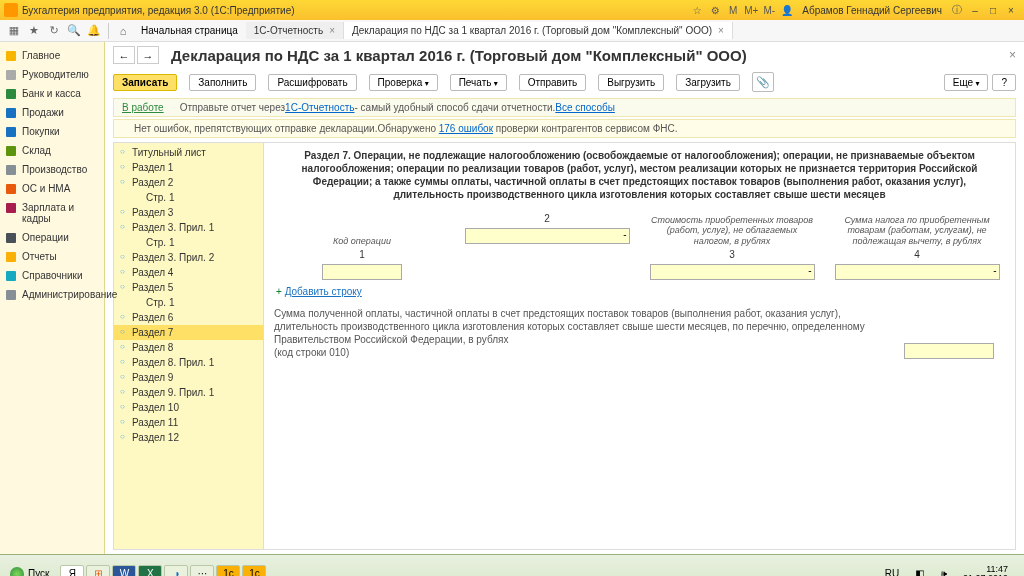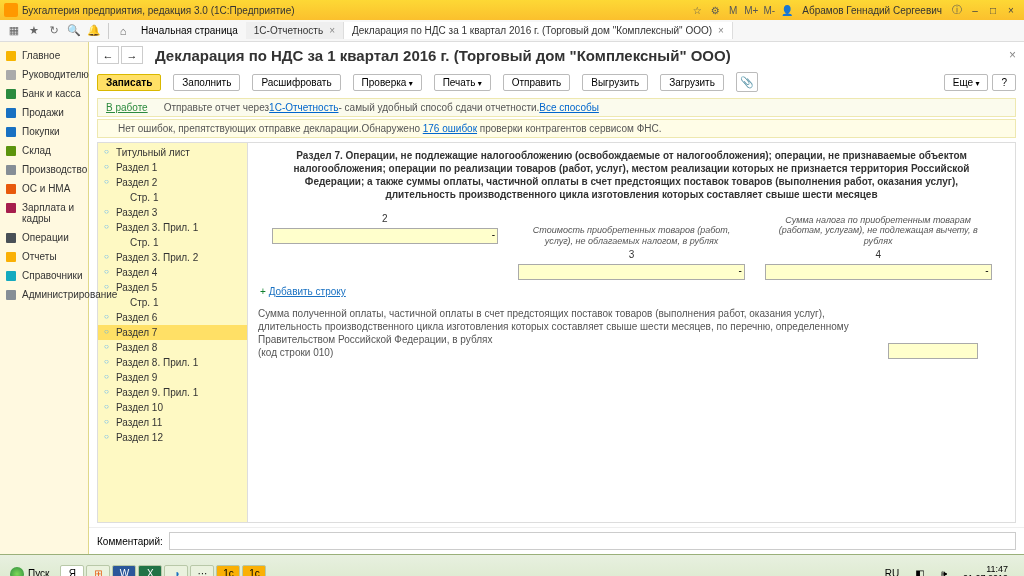--- a/index.html
+++ b/index.html
@@ -16,21 +16,21 @@
 
 .toptoolbar { height: 22px; background: #f7f7f7; border-bottom: 1px solid #ddd; display: flex; align-items: center; padding: 0 4px; }
 .toptoolbar .tt-btn { width: 20px; height: 18px; display: flex; align-items: center; justify-content: center; color: #666; cursor: pointer; }
 .toptoolbar .sep { width: 1px; height: 16px; background: #ccc; margin: 0 4px; }
 .toptoolbar .tab { padding: 3px 8px; font-size: 10px; color: #333; cursor: pointer; border-right: 1px solid #ddd; background: #efefef; }
 .toptoolbar .tab.active { background: #fff; }
 .toptoolbar .tab .x { margin-left: 6px; color: #888; }
 
 
 .main { display: flex; height: calc(100% - 20px - 22px - 22px); }
-.leftnav { width: 89px; background: #fff9e0; border-right: 1px solid #e0d88a; padding-top: 4px; }
+.leftnav { width: 105px; background: #fff9e0; border-right: 1px solid #e0d88a; padding-top: 4px; }
 .leftnav .nav-item { padding: 4px 6px 4px 22px; font-size: 10px; color: #333; position: relative; cursor: pointer; }
 .leftnav .nav-item::before { content: ""; position: absolute; left: 6px; top: 5px; width: 10px; height: 10px; background: #aaa; border-radius: 1px; }
 .leftnav .nav-item.main-nav::before { background: #f7b500; }
 .leftnav .nav-item.bank::before { background: #2b8a3e; }
 .leftnav .nav-item.buy::before { background: #1971c2; }
 .leftnav .nav-item.store::before { background: #5c940d; }
 .leftnav .nav-item.prod::before { background: #868e96; }
 .leftnav .nav-item.os::before { background: #e8590c; }
 .leftnav .nav-item.hr::before { background: #a61e4d; }
 .leftnav .nav-item.ops::before { background: #495057; }
@@ -203,20 +203,25 @@
           <div class="t-item">Раздел 9</div>
           <div class="t-item">Раздел 9. Прил. 1</div>
           <div class="t-item">Раздел 10</div>
           <div class="t-item">Раздел 11</div>
           <div class="t-item">Раздел 12</div>
         </div>
       <div class="form-area">
         <div class="section-title">Раздел 7. Операции, не подлежащие налогообложению (освобождаемые от налогообложения); операции, не признаваемые объектом налогообложения; операции по реализации товаров (работ, услуг), местом реализации которых не признается территория Российской Федерации; а также суммы оплаты, частичной оплаты в счет предстоящих поставок товаров (выполнения работ, оказания услуг), длительность производственного цикла изготовления которых составляет свыше шести месяцев</div>
         <div class="cols">
           <div class="col">
+              <div class="col-header">Код операции</div>
+              <div class="col-num">1</div>
+              <div class="col-input narrow"></div>
+            </div>
+          <div class="col">
               <div class="col-num">2</div>
               <div class="col-input">-</div>
             </div>
           <div class="col">
               <div class="col-header">Стоимость приобретенных товаров (работ, услуг), не облагаемых налогом, в рублях</div>
               <div class="col-num">3</div>
               <div class="col-input">-</div>
             </div>
           <div class="col">
               <div class="col-header">Сумма налога по приобретенным товарам (работам, услугам), не подлежащая вычету, в рублях</div>
@@ -226,24 +231,20 @@
         </div>
         <div class="add-row">+ <span>Добавить строку</span></div>
         <div class="desc-block">
           <div class="t" style="white-space:pre-line">Сумма полученной оплаты, частичной оплаты в счет предстоящих поставок товаров (выполнения работ, оказания услуг), длительность производственного цикла изготовления которых составляет свыше шести месяцев, по перечню, определенному Правительством Российской Федерации, в рублях
 (код строки 010)</div>
           <div class="inp"></div>
         </div>
       </div>
     </div>
 
-    <div class="comment-row">
-      <label>Комментарий:</label>
-      <input type="text" style="">
-    </div>
   </div>
 </div>
 
 <div class="taskbar">
   <div class="start">
       <div class="orb"></div>
       <span>Пуск</span>
     </div>
   <div class="tb-item" style="background:#fff;">Я</div>
   <div class="tb-item" style="color:#e8590c;">⊞</div>

